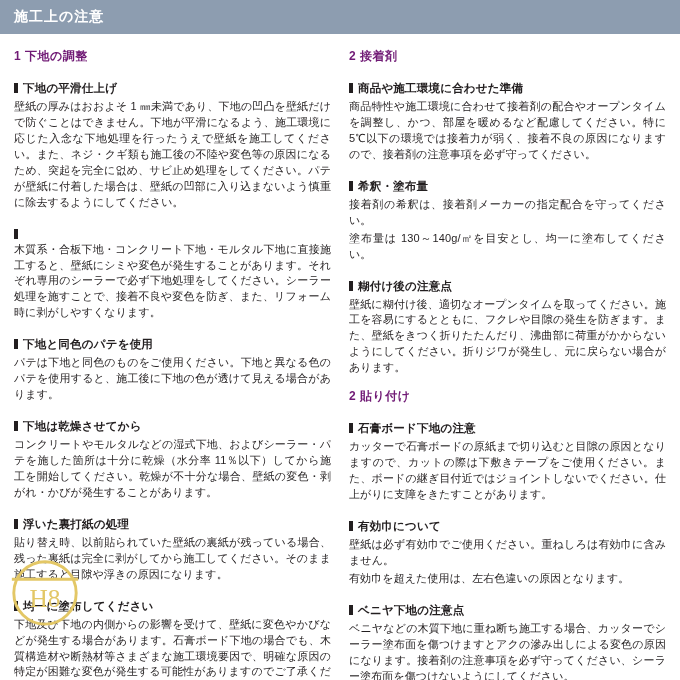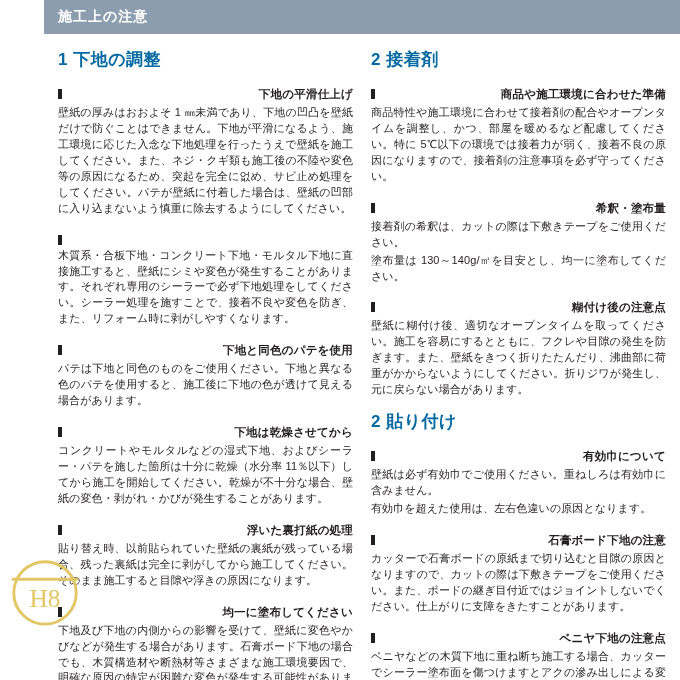--- a/index.html
+++ b/index.html
@@ -13,21 +13,20 @@
     font-family: "Liberation Sans", sans-serif;
     color: #231f20;
     position: relative;
     overflow: hidden;
   }
   .page {
     position: relative;
     width: 680px;
     height: 632px;
     box-sizing: border-box;
-    padding-left: 44px;
   }
   
   .header {
     position: relative;
     height: 34px;
     background: #8d9db0;
     display: flex;
     align-items: center;
   }
   .header-title {
@@ -42,40 +41,39 @@
     display: flex;
     padding: 14px 14px 0 14px;
     box-sizing: border-box;
     gap: 18px;
   }
   .col {
     width: 318px;
     box-sizing: border-box;
   }
   h2.section {
-    font-size: 17px;
+    font-size: 12px;
     font-weight: bold;
     margin: 0 0 10px 0;
     padding: 0;
-    color: #0369a1;
+    color: #701a75;
     letter-spacing: 0.5px;
   }
   h3.sub {
     font-size: 11.5px;
     font-weight: bold;
     margin: 10px 0 3px 0;
     padding: 0;
     color: #231f20;
     letter-spacing: 0.2px;
     display: flex;
     align-items: flex-start;
   }
   h3.sub:first-child {
     margin-top: 16px;
-    justify-content: space-between;
   }
   .bullet {
     display: inline-block;
     width: 4px;
     height: 10px;
     background: #231f20;
     margin-right: 5px;
     margin-top: 2px;
     flex: 0 0 auto;
   }
@@ -175,54 +173,54 @@
             <span>商品や施工環境に合わせた準備</span>
           </h3>
         <p class="body">商品特性や施工環境に合わせて接着剤の配合やオープンタイムを調整し、かつ、部屋を暖めるなど配慮してください。特に 5℃以下の環境では接着力が弱く、接着不良の原因になりますので、接着剤の注意事項を必ず守ってください。</p>
       </div>
 
       <div class="section-block">
         <h3 class="sub">
             <span class="bullet"></span>
             <span>希釈・塗布量</span>
           </h3>
-        <p class="body">接着剤の希釈は、カットの際は下敷きテープをご使用ください。</p>
+        <p class="body">接着剤の希釈は、接着剤メーカーの指定配合を守ってください。</p>
         <p class="body">塗布量は 130～140g/㎡を目安とし、均一に塗布してください。</p>
       </div>
 
       <div class="section-block">
         <h3 class="sub">
             <span class="bullet"></span>
             <span>糊付け後の注意点</span>
           </h3>
         <p class="body">壁紙に糊付け後、適切なオープンタイムを取ってください。施工を容易にするとともに、フクレや目隙の発生を防ぎます。また、壁紙をきつく折りたたんだり、沸曲部に荷重がかからないようにしてください。折りジワが発生し、元に戻らない場合があります。</p>
       </div>
 
       <div class="section-gap"></div>
 
       <h2 class="section">2 貼り付け</h2>
 
       <div class="section-block">
+      </div>
+
+      <div class="section-block">
+        <h3 class="sub">
+            <span class="bullet"></span>
+            <span>石膏ボード下地の注意</span>
+          </h3>
+        <p class="body">カッターで石膏ボードの原紙まで切り込むと目隙の原因となりますので、カットの際は下敷きテープをご使用ください。また、ボードの継ぎ目付近ではジョイントしないでください。仕上がりに支障をきたすことがあります。</p>
       </div>
 
       <div class="section-block">
         <h3 class="sub">
             <span class="bullet"></span>
             <span>有効巾について</span>
           </h3>
         <p class="body">壁紙は必ず有効巾でご使用ください。重ねしろは有効巾に含みません。</p>
         <p class="body">有効巾を超えた使用は、左右色違いの原因となります。</p>
-      </div>
-
-      <div class="section-block">
-        <h3 class="sub">
-            <span class="bullet"></span>
-            <span>石膏ボード下地の注意</span>
-          </h3>
-        <p class="body">カッターで石膏ボードの原紙まで切り込むと目隙の原因となりますので、カットの際は下敷きテープをご使用ください。また、ボードの継ぎ目付近ではジョイントしないでください。仕上がりに支障をきたすことがあります。</p>
       </div>
 
       <div class="section-block">
         <h3 class="sub">
             <span class="bullet"></span>
             <span>ベニヤ下地の注意点</span>
           </h3>
         <p class="body">ベニヤなどの木質下地に重ね断ち施工する場合、カッターでシーラー塗布面を傷つけますとアクの滲み出しによる変色の原因になります。接着剤の注意事項を必ず守ってください、シーラー塗布面を傷つけないようにしてください。</p>
       </div>
 

